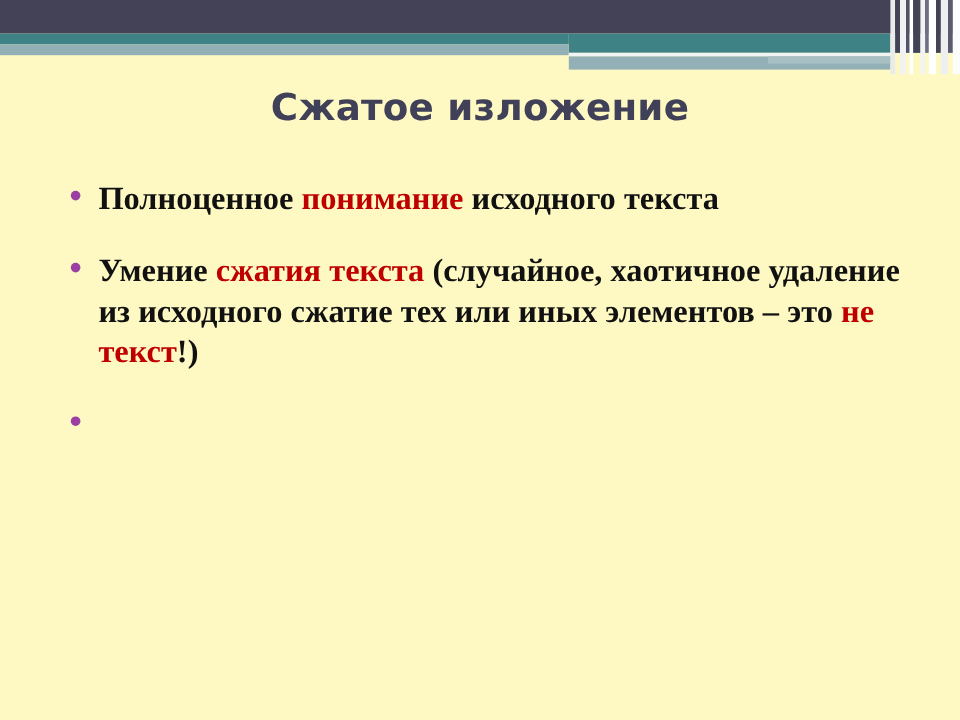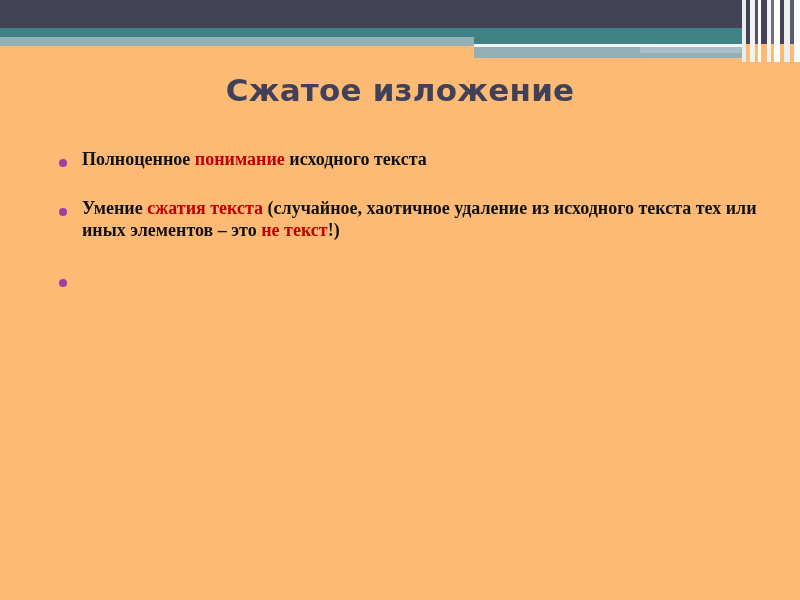--- a/index.html
+++ b/index.html
@@ -12,21 +12,21 @@
     height: 600px;
     overflow: hidden;
     background: #dedede;
     font-family: "Liberation Serif", serif;
   }
 
   .slide {
     position: relative;
     width: 800px;
     height: 600px;
-    background: #fdba74;
+    background: #fef9c3;
     overflow: hidden;
   }
 
   
   .header-decor {
     position: absolute;
     left: 0;
     top: 0;
     width: 800px;
     height: 62px;
@@ -148,21 +148,21 @@
     margin: 0;
     padding: 0;
     list-style: none;
   }
 
   .bullet-item {
     position: relative;
     padding-left: 32px;
     margin-bottom: 26px;
     font-family: "Liberation Serif", serif;
-    font-size: 18px;
+    font-size: 27px;
     font-weight: 700;
     line-height: 1.26;
     color: #111111;
   }
 
   .bullet-item:last-child {
     margin-bottom: 0;
   }
 
   .bullet-dot {
@@ -214,17 +214,17 @@
     <div class="stripe stripe-dark-5"></div>
     <div class="stripe stripe-white-6"></div>
     <div class="stripe stripe-dark-6"></div>
     <div class="stripe stripe-white-7"></div>
   </div>
 
   <div class="slide-title">Сжатое изложение</div>
 
   <ul class="body-list" id="bullet-list">
       <li class="bullet-item"><span class="bullet-dot"></span><span><span>Полноценное </span><span class="hl">понимание</span><span> исходного текста</span></span></li>
-      <li class="bullet-item"><span class="bullet-dot"></span><span><span>Умение </span><span class="hl">сжатия текста</span><span> (случайное, хаотичное удаление из исходного текста тех или иных элементов – это </span><span class="hl">не текст</span><span>!)</span></span></li>
+      <li class="bullet-item"><span class="bullet-dot"></span><span><span>Умение </span><span class="hl">сжатия текста</span><span> (случайное, хаотичное удаление из исходного сжатие тех или иных элементов – это </span><span class="hl">не текст</span><span>!)</span></span></li>
       <li class="bullet-item"><span class="bullet-dot"></span></li>
     </ul>
 
 </div>
 
 </body></html>

